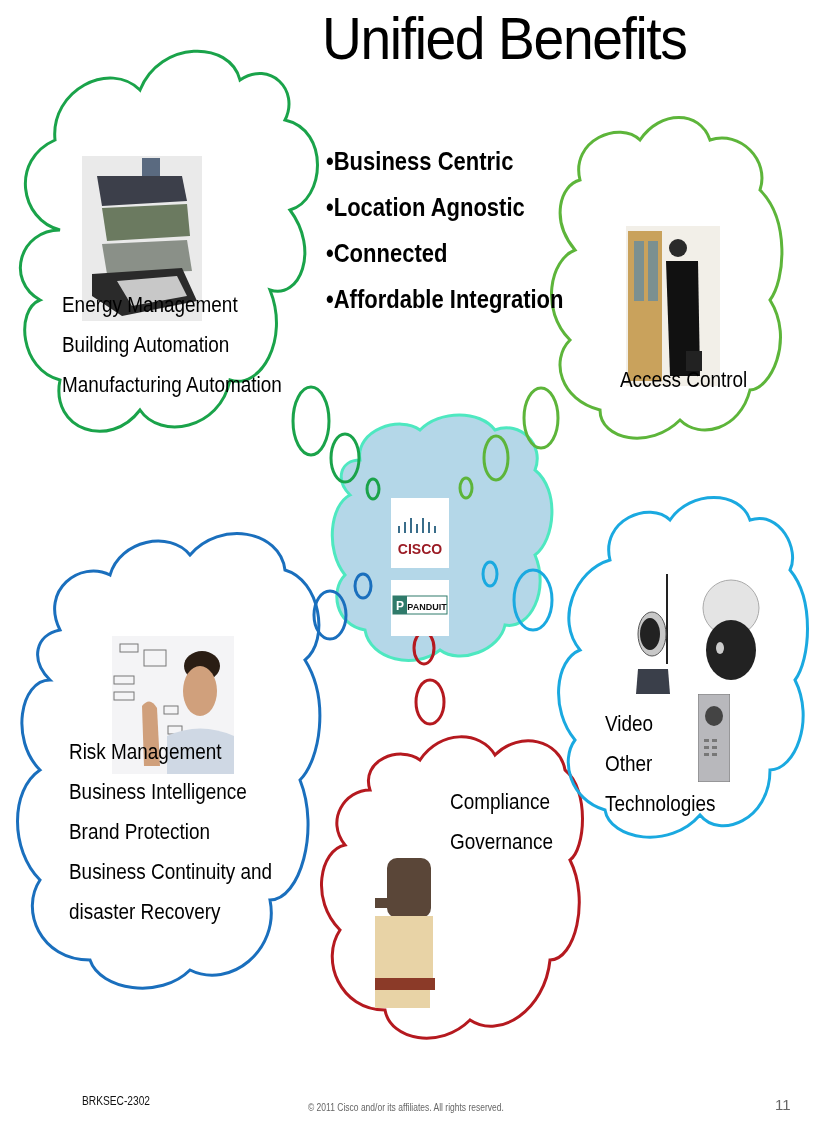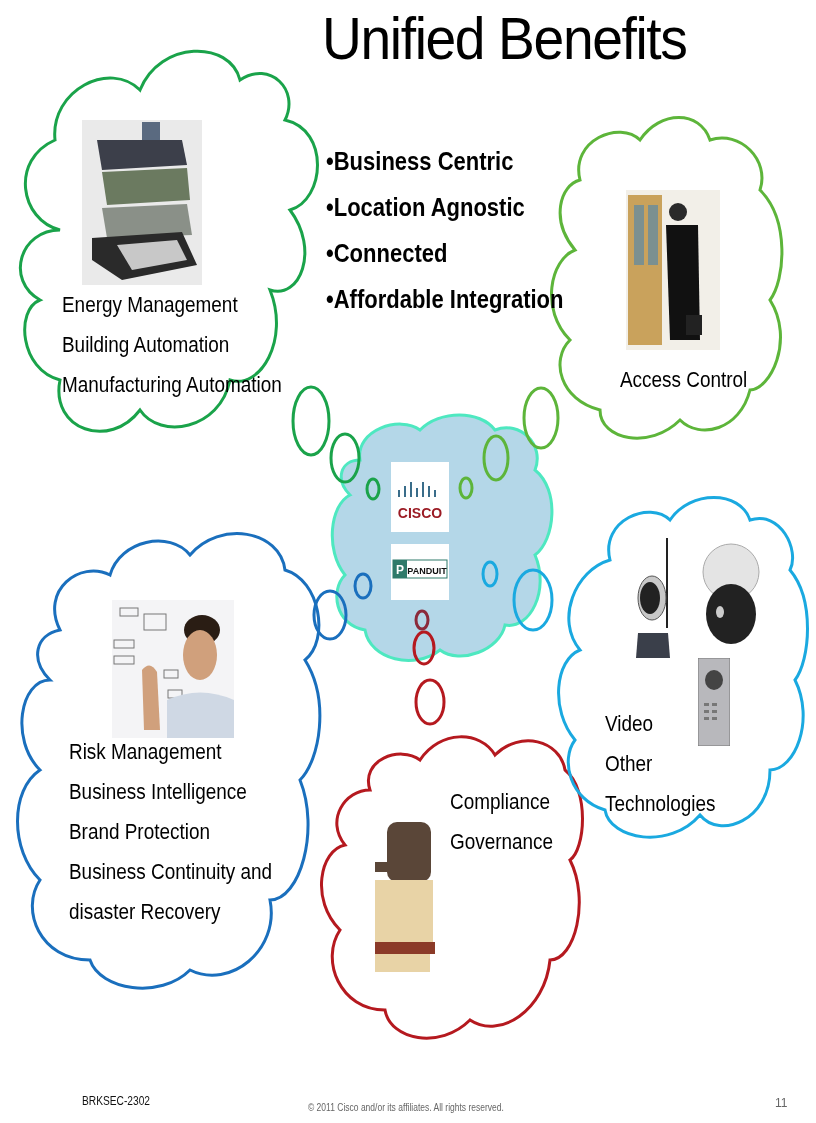--- a/index.html
+++ b/index.html
@@ -5,22 +5,22 @@
   html, body { margin:0; padding:0; }
   body { width:816px; height:1123px; position:relative; background:#ffffff; overflow:hidden;
          font-family:"Liberation Sans", sans-serif; }
   .abs { position:absolute; }
   svg.canvas { position:absolute; left:0; top:0; }
   .title { left:322px; top:4px; font-size:60px; letter-spacing:-1.5px; color:#000; transform:scaleX(0.92); transform-origin:left top; white-space:nowrap; }
   .bullets { left:326px; top:138px; font-size:25px; font-weight:bold; line-height:46px; color:#000; transform:scaleX(0.88); transform-origin:left top; white-space:nowrap; }
   .label { font-size:22px; line-height:40px; color:#000; transform:scaleX(0.86); transform-origin:left top; white-space:nowrap; }
   .footer-left { left:82px; top:1094px; font-size:12px; color:#111; transform:scaleX(0.85); transform-origin:left top; }
   .footer-center { left:308px; top:1102px; font-size:10px; color:#666; transform:scaleX(0.85); transform-origin:left top; white-space:nowrap; }
-  .footer-right { left:775px; top:1096px; font-size:12px; color:#666; }
-  .img { position:absolute; }
+  .footer-right { left:775px; top:1096px; font-size:15px; color:#666; }
+  .img { position:absolute;margin-top:36px; }
 </style>
 </head>
 <body>
 
 <svg class="canvas" width="816" height="1123" viewBox="0 0 816 1123">
 
   <g fill="none" stroke="#1aa34a" stroke-width="3">
     <path d="M60,230 C20,220 10,160 55,140 C50,90 110,60 140,90 C160,40 230,40 240,80 C270,60 300,90 285,120 C330,130 325,200 290,210 C320,250 300,300 270,290 C290,340 260,390 230,380 C220,430 160,440 140,410 C110,450 50,430 60,380 C20,370 15,310 40,300 C5,280 20,230 60,230 Z"></path>
   </g>
 

